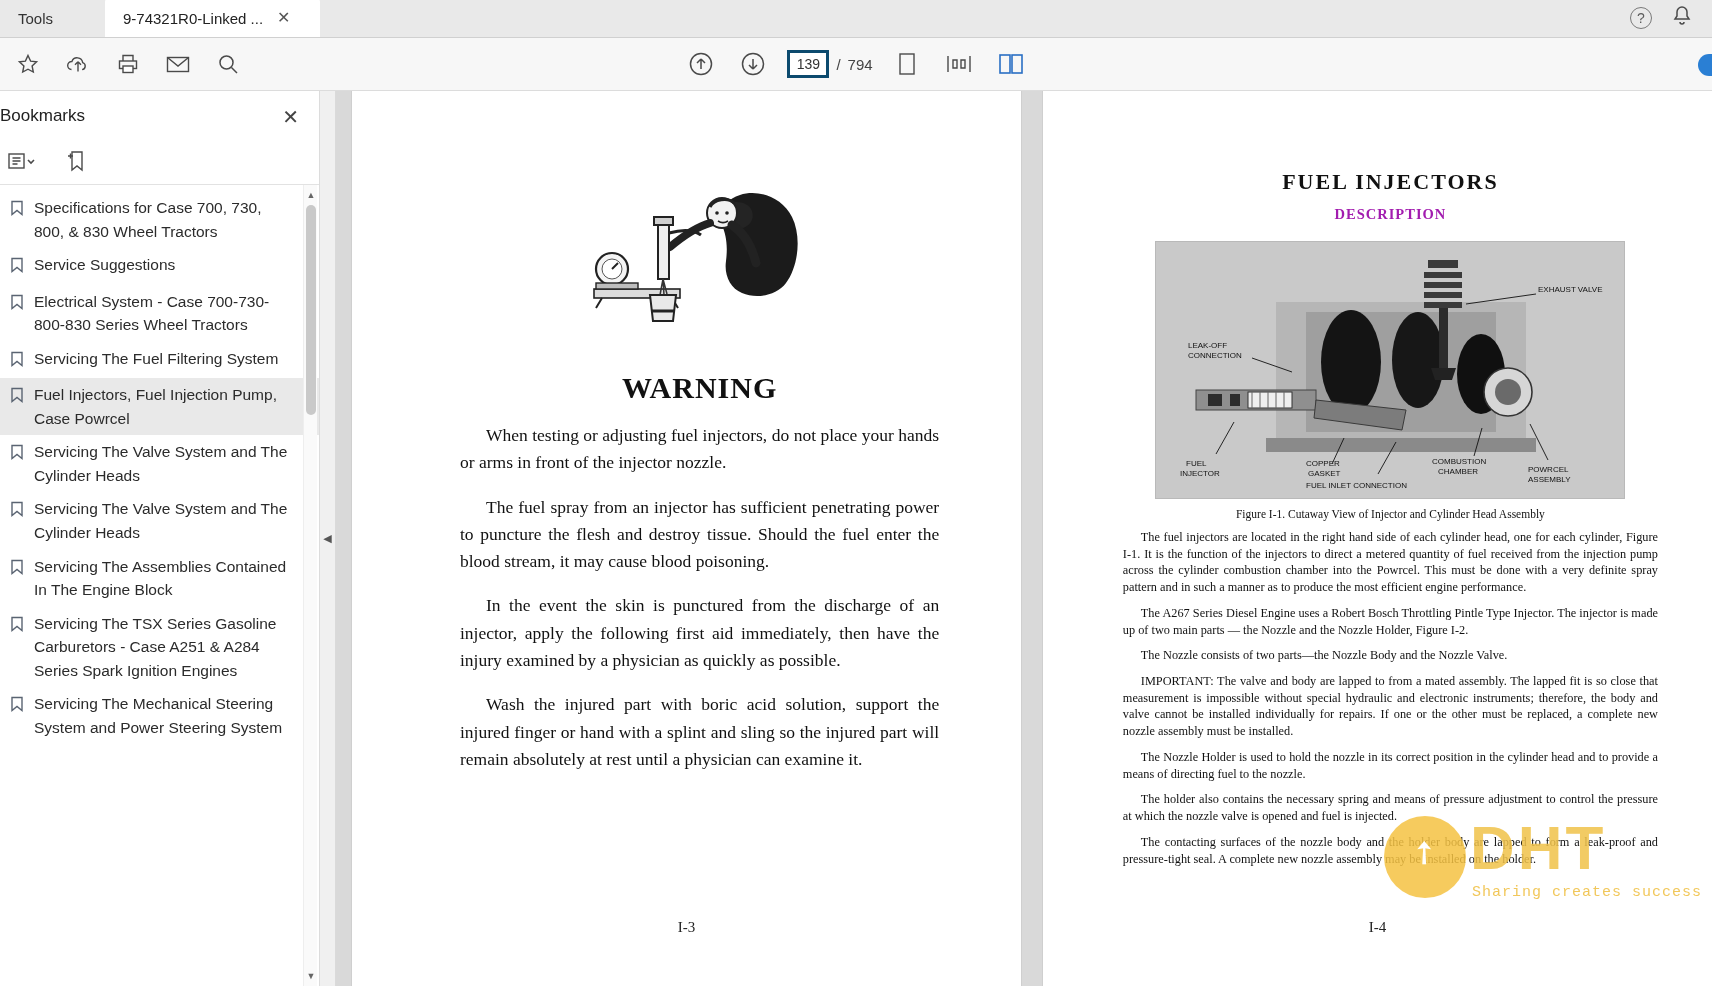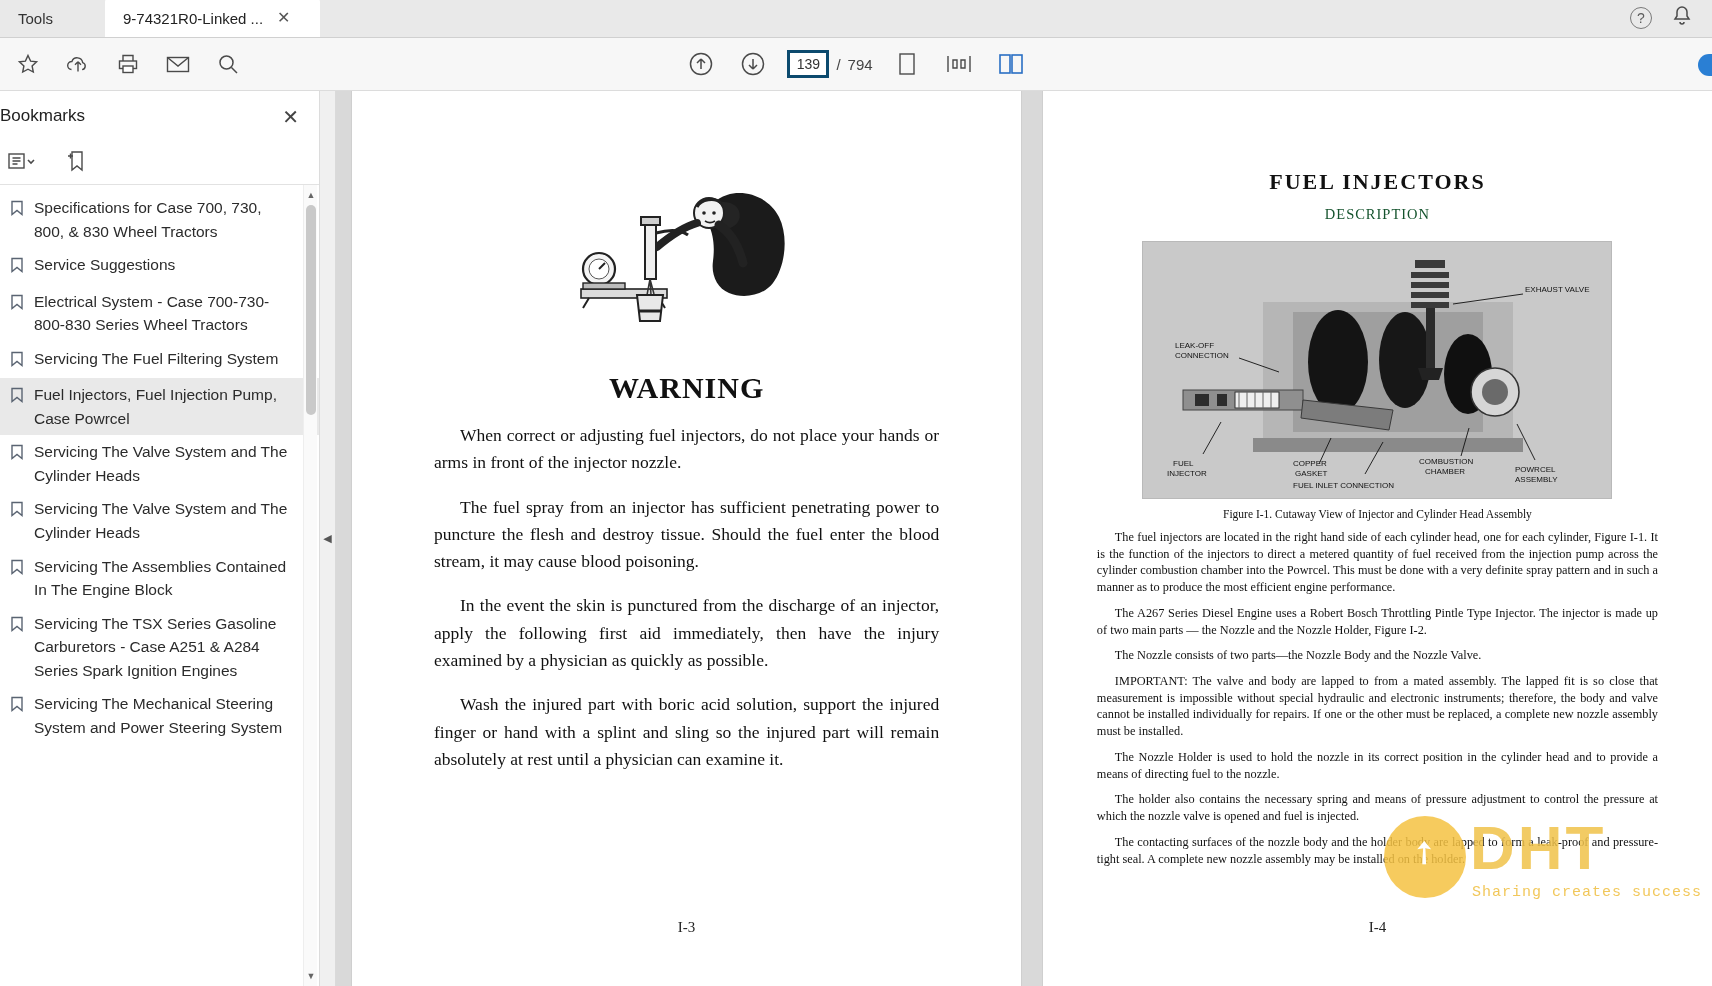--- a/index.html
+++ b/index.html
@@ -219,20 +219,21 @@
     gap: 6px;
     padding-top: 0px;
   }
   .page {
     background: #ffffff;
     width: 690px;
     height: 895px;
     position: relative;
     box-shadow: 0 0 0 1px #cfcfcf;
     overflow: hidden;
+    padding-left: 26px;
   }
   .page.left { margin-left: 16px; }
 
   
   .warn-img {
     margin: 86px auto 0;
     width: 255px; height: 158px;
     position: relative;
     background: #ffffff;
     border: 0;
@@ -271,25 +272,25 @@
     font-family: "Liberation Serif", serif;
     font-weight: bold;
     font-size: 22px;
     letter-spacing: 2px;
     margin-top: 78px;
     color: #111;
   }
   .r-sub {
     text-align:center;
     font-family: "Liberation Serif", serif;
-    font-weight: normal;
+    font-weight: bold;
     font-size: 14.5px;
     letter-spacing: 1px;
     margin-top: 11px;
-    color: #14532d;
+    color: #a21caf;
   }
   .fig-box {
     margin: 18px auto 0;
     width: 470px; height: 258px;
     background: #cfcfcf;
     position: relative;
     overflow: hidden;
     border: 1px solid #b9b9b9;
   }
   .fig-cap {
@@ -609,21 +610,21 @@
 
           <path d="M78 118h26l-3 26H81z" fill="#e8e8e8" stroke="#222" stroke-width="2"></path>
           <path d="M80 134h22" stroke="#222" stroke-width="3"></path>
 
           <rect x="24" y="106" width="42" height="6" fill="#bdbdbd" stroke="#222" stroke-width="1.4"></rect>
         </svg>
       </div>
 
       <div class="warn-title">WARNING</div>
 
-      <div class="warn-p">When correct or adjusting fuel injectors, do not place your hands or arms in front of the injector nozzle.</div>
+      <div class="warn-p">When testing or adjusting fuel injectors, do not place your hands or arms in front of the injector nozzle.</div>
       <div class="warn-p">The fuel spray from an injector has sufficient penetrating power to puncture the flesh and destroy tissue. Should the fuel enter the blood stream, it may cause blood poisoning.</div>
       <div class="warn-p">In the event the skin is punctured from the discharge of an injector, apply the following first aid immediately, then have the injury examined by a physician as quickly as possible.</div>
       <div class="warn-p">Wash the injured part with boric acid solution, support the injured finger or hand with a splint and sling so the injured part will remain absolutely at rest until a physician can examine it.</div>
 
       <div class="page-folio">I-3</div>
     </div>
 
     <div class="gap-strip"></div>
 
     <div class="page right">

